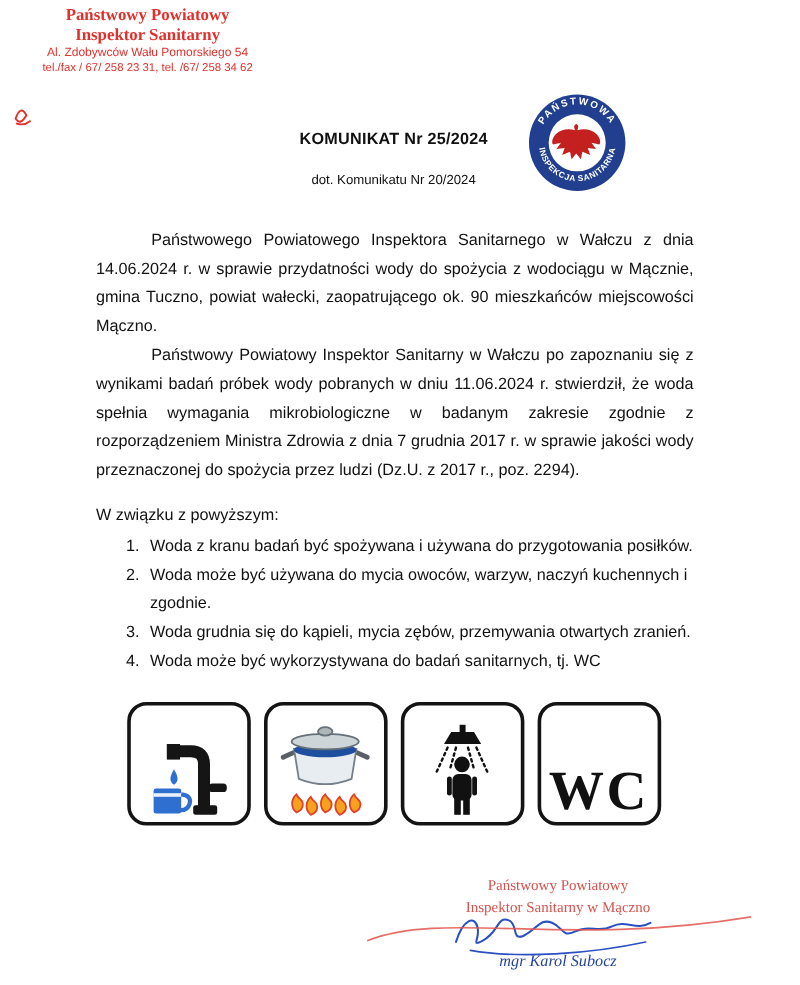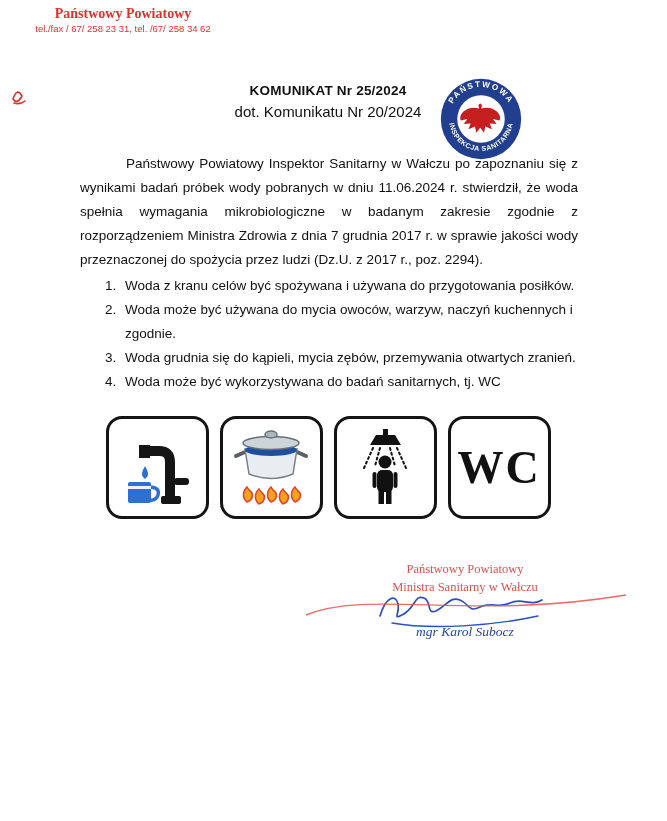--- a/index.html
+++ b/index.html
@@ -13,52 +13,54 @@
   .stamp .s3 { font-weight:700; font-size:11.5px; margin-top:2px; letter-spacing:.4px; }
   .stamp .s3 .suffix { font-size:10px; font-weight:400; margin-left:16px; }
   .stamp .s4 { font-size:10px; margin-top:1px; }
   .stamp .s5 { font-size:9.5px; margin-top:1px; }
   .margin-mark { position:absolute; left:10px; top:86px; }
 
   
   .logo { position:absolute; left:440px; top:78px; width:82px; height:82px; }
 
   
-  .title-block { padding-top:83px; text-align:center; }
+  .title-block { padding-top:108px; text-align:center; }
   .title-main { font-size:13.5px; font-weight:700; letter-spacing:.2px; }
-  .title-sub  { font-size:15px; margin-top:5px; }
+  .title-sub  { font-size:11px; margin-top:21px; }
 
   
   .body-text { margin:32px 78px 0 80px; font-size:13.5px; line-height:1.78; text-align:justify; }
   .body-text p { text-indent:46px; }
   .list-intro { margin:13px 78px 0 80px; font-size:13.5px; line-height:1.78; }
   .body-list { margin:2px 78px 0 120px; font-size:13.5px; line-height:1.78; }
   .body-list li { padding-left:5px; }
 
   
   .pictos { margin-top:22px; display:flex; justify-content:center; gap:11px; }
   .picto { width:103px; height:103px; border:3.5px solid #141414; border-radius:16px;
-           background:#fff; display:flex; align-items:center; justify-content:center; }
+           background:#fff; display:flex; align-items:flex-end; justify-content:center; }
   .wc-text { font-family:"Liberation Serif", serif; font-weight:700; font-size:46px;
              color:#111; letter-spacing:2px; }
 
   
   .sig { position:relative; width:330px; margin:42px 0 0 300px; text-align:center; }
   .sig .r { font-family:"Liberation Serif", serif; font-size:12.5px; color:#d9534f; line-height:1.4; }
   .sig .redarc { position:absolute; left:0; top:10px; pointer-events:none; }
   .sig .scrawl { display:block; margin:-12px auto -8px; }
   .sig .name { font-family:"Liberation Serif", serif; font-style:italic; font-size:13.5px; color:#27449c; }
 </style>
 </head>
 <body>
 
 <div class="page">
 
   <div class="stamp">
     <div class="s1">Państwowy Powiatowy</div>
+    <div class="s2">Inspektor Sanitarny</div>
+    <div class="s4">Al. Zdobywców Wału Pomorskiego 54</div>
     <div class="s5">tel./fax / 67/ 258 23 31, tel. /67/ 258 34 62</div>
   </div>
 
   <svg class="margin-mark" width="18" height="20" viewBox="0 0 18 20">
     <path d="M3 13 q4 -12 9 -3 q-5 9 -9 3 M4 17 q6 2 11 -2" fill="none" stroke="#e0312d" stroke-width="1.6" stroke-linecap="round"></path>
   </svg>
 
   <div class="logo">
     <svg width="82" height="82" viewBox="0 0 100 100">
       <circle cx="50" cy="50" r="49" fill="#213f8e"></circle>
@@ -76,26 +78,28 @@
       <path fill="#c4201f" d="M50 31 c-2 0 -3.5 1.6 -3 3.6 l0.8 2.6 c-7 -2.4 -15 -0.6 -19.5 4 c-3.6 3.6 -4.6 8 -2.8 10.6 l8 -1.8 -4.6 6.2 8.4 -0.8 -2.6 7 8 -3.4 1.6 7.8 4.7 -6 4.7 6 1.6 -7.8 8 3.4 -2.6 -7 8.4 0.8 -4.6 -6.2 8 1.8 c1.8 -2.6 0.8 -7 -2.8 -10.6 c-4.5 -4.6 -12.5 -6.4 -19.5 -4 l0.8 -2.6 c0.5 -2 -1 -3.6 -3 -3.6 z"></path>
     </svg>
   </div>
 
   <div class="title-block">
     <div class="title-main">KOMUNIKAT Nr 25/2024</div>
     <div class="title-sub">dot. Komunikatu Nr 20/2024</div>
   </div>
 
   <div class="body-text">
+    <p>Państwowego Powiatowego Inspektora Sanitarnego w Wałczu z dnia 14.06.2024 r. w sprawie przydatności wody do spożycia z wodociągu w Mącznie, gmina Tuczno, powiat wałecki, zaopatrującego ok. 90 mieszkańców miejscowości Mączno.</p>
     <p>Państwowy Powiatowy Inspektor Sanitarny w Wałczu po zapoznaniu się z wynikami badań próbek wody pobranych w dniu 11.06.2024 r. stwierdził, że woda spełnia wymagania mikrobiologiczne w badanym zakresie zgodnie z rozporządzeniem Ministra Zdrowia z dnia 7 grudnia 2017 r. w sprawie jakości wody przeznaczonej do spożycia przez ludzi (Dz.U. z 2017 r., poz. 2294).</p>
   </div>
 
+  <div class="list-intro">W związku z powyższym:</div>
 
   <ol class="body-list">
-    <li>Woda z kranu celów być spożywana i używana do przygotowania posiłków.</li>
+    <li>Woda z kranu badań być spożywana i używana do przygotowania posiłków.</li>
     <li>Woda może być używana do mycia owoców, warzyw, naczyń kuchennych i zgodnie.</li>
     <li>Woda grudnia się do kąpieli, mycia zębów, przemywania otwartych zranień.</li>
     <li>Woda może być wykorzystywana do badań sanitarnych, tj. WC</li>
   </ol>
 
   <div class="pictos">
 
     <div class="picto">
       <svg width="84" height="84" viewBox="0 0 84 84">
         <path d="M55 76 V36 q0 -11 -11 -11 H30" fill="none" stroke="#151515" stroke-width="10"></path>
@@ -150,21 +154,21 @@
       <div class="wc-text">WC</div>
     </div>
 
   </div>
 
   <div class="sig">
     <svg class="redarc" width="330" height="60" viewBox="0 0 330 60">
       <path d="M6 44 C 70 18, 170 50, 326 24" fill="none" stroke="#e25550" stroke-width="1.4" opacity="0.85"></path>
     </svg>
     <div class="r">Państwowy Powiatowy</div>
-    <div class="r">Ministra Sanitarny w Wałczu</div>
+    <div class="r">Inspektor Sanitarny w Mączno</div>
     <svg class="scrawl" width="190" height="48" viewBox="0 0 190 48">
       <path d="M10 32 C 16 12, 26 10, 28 20 C 30 30, 22 36, 32 31 C 46 24, 44 10, 54 14 C 62 17, 56 31, 66 27 C 78 21, 80 12, 90 16 C 100 20, 98 29, 110 23 C 122 17, 128 25, 140 19 C 152 13, 160 23, 172 16" fill="none" stroke="#2b4fc0" stroke-width="1.7" stroke-linecap="round"></path>
       <path d="M22 39 C 62 46, 122 42, 168 32" fill="none" stroke="#2b4fc0" stroke-width="1.4" stroke-linecap="round"></path>
     </svg>
     <div class="name">mgr Karol Subocz</div>
   </div>
 
 </div>
 
 </body></html>

